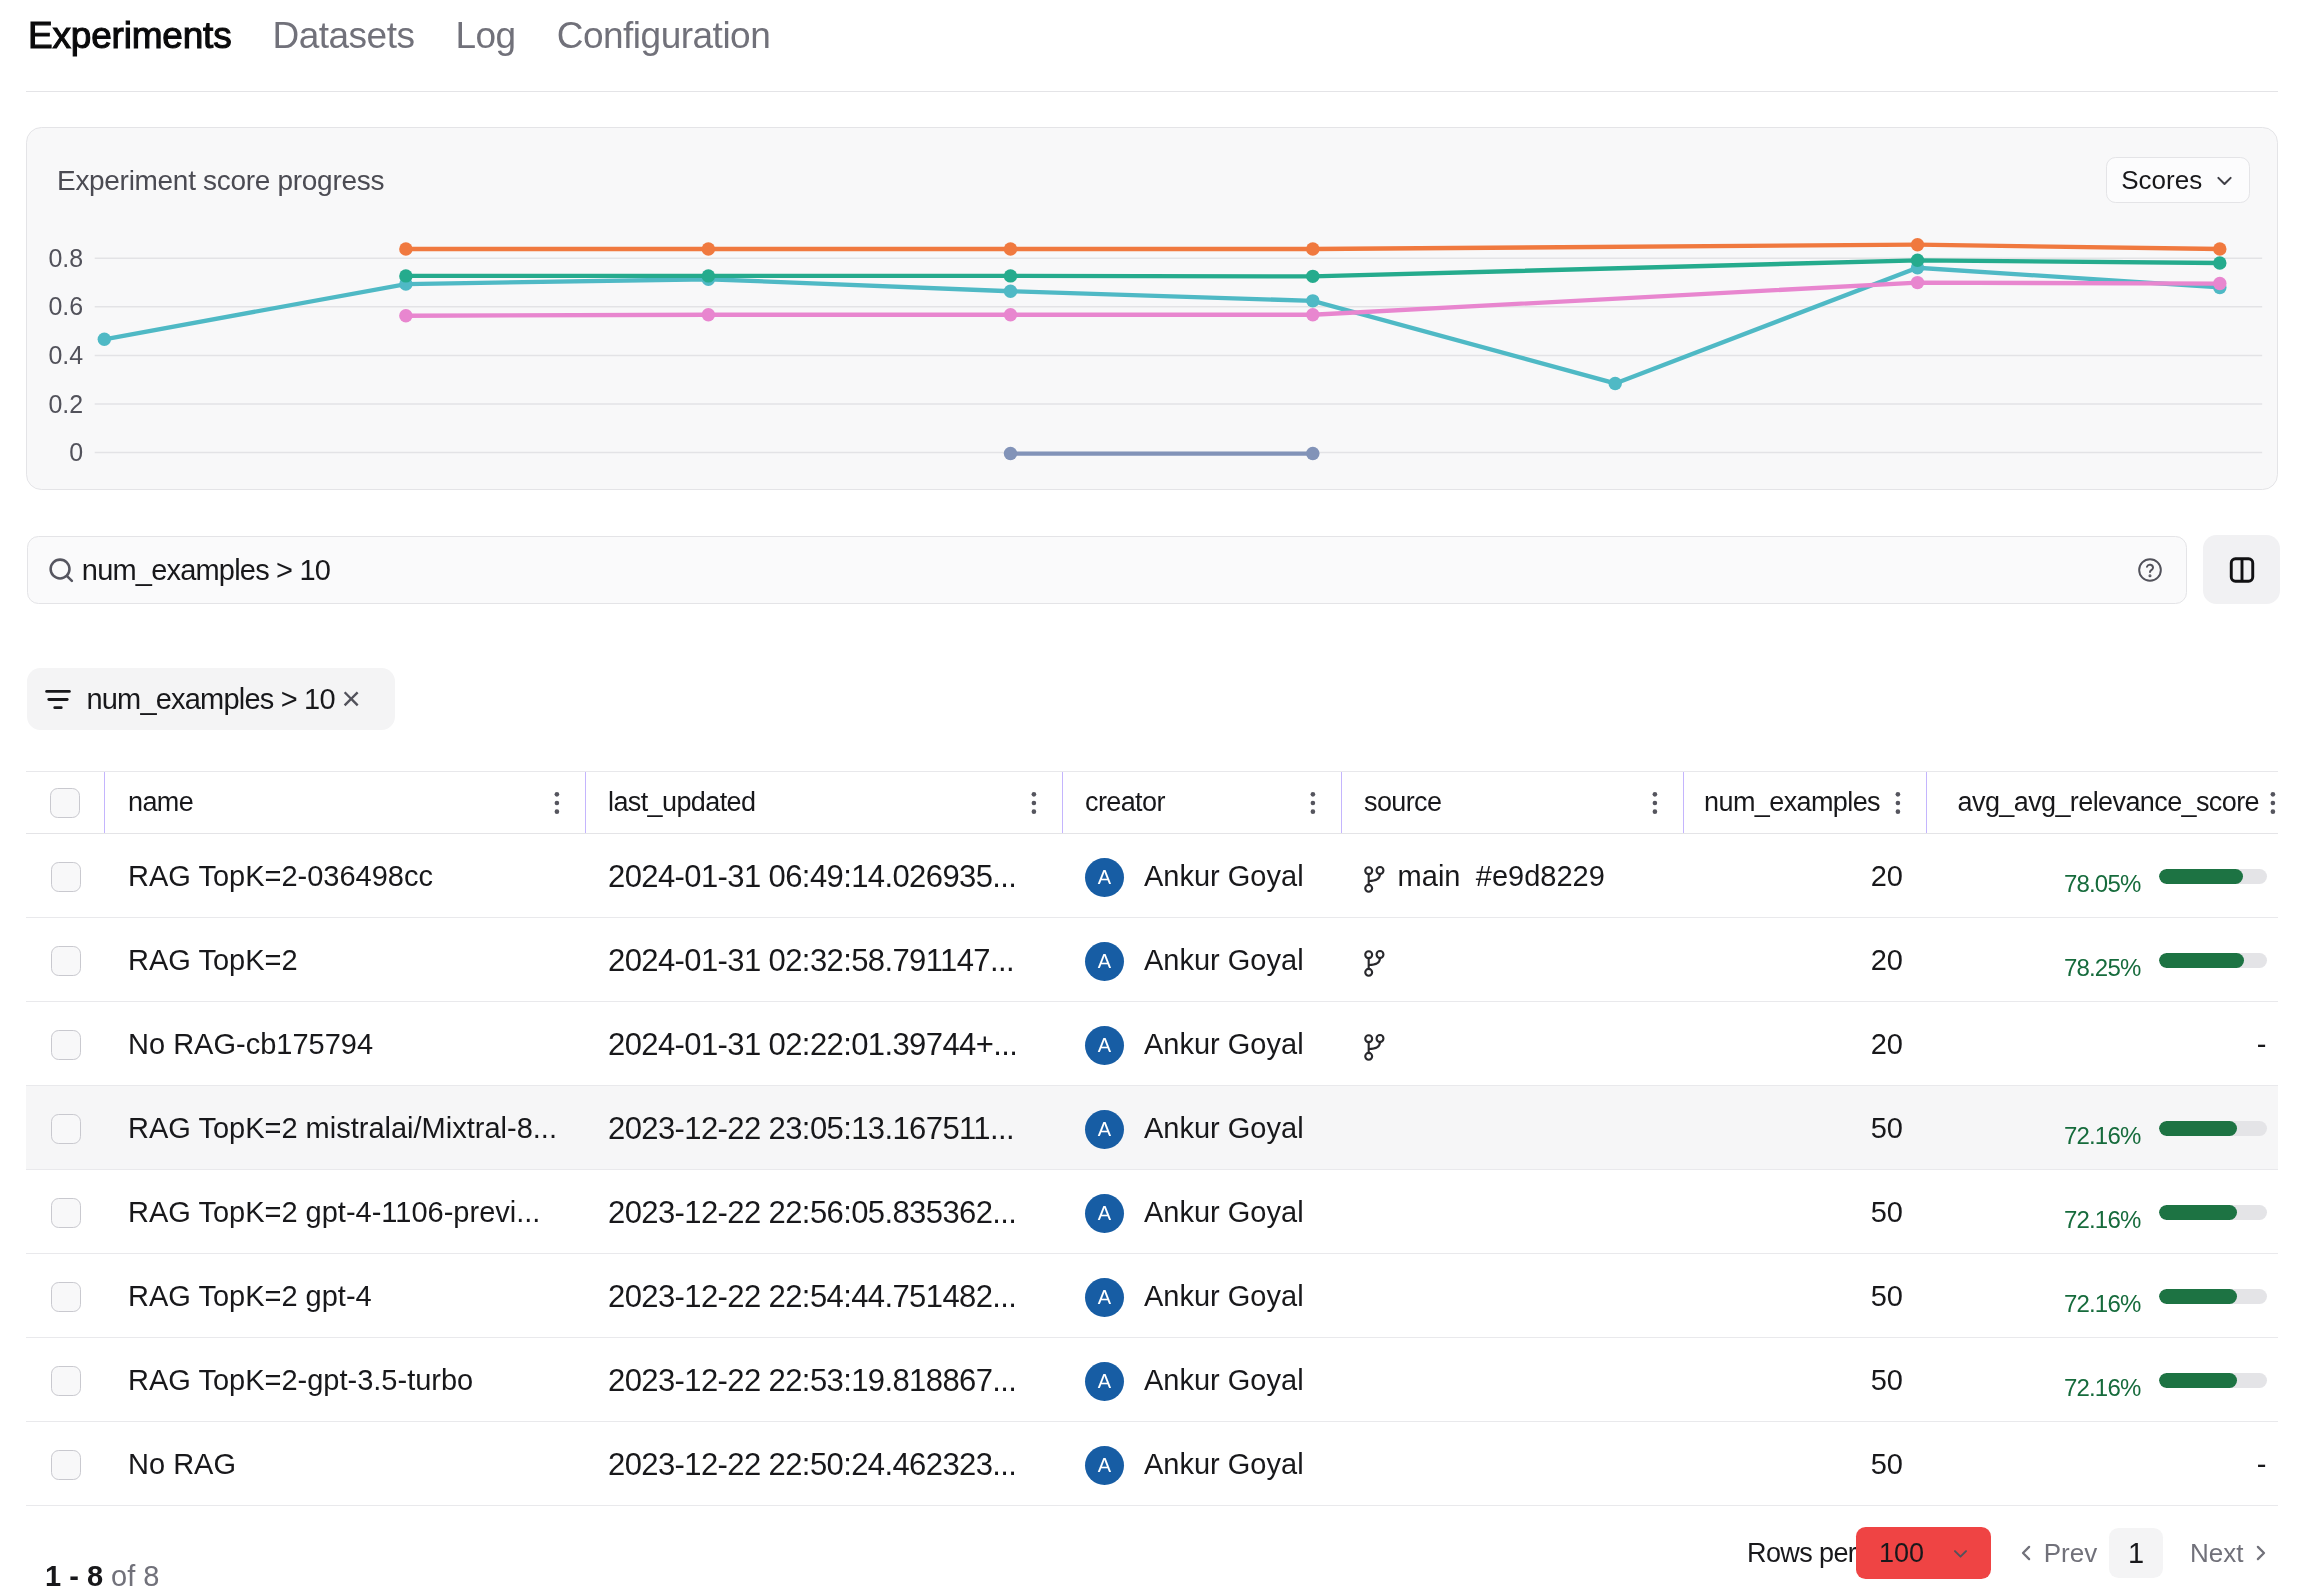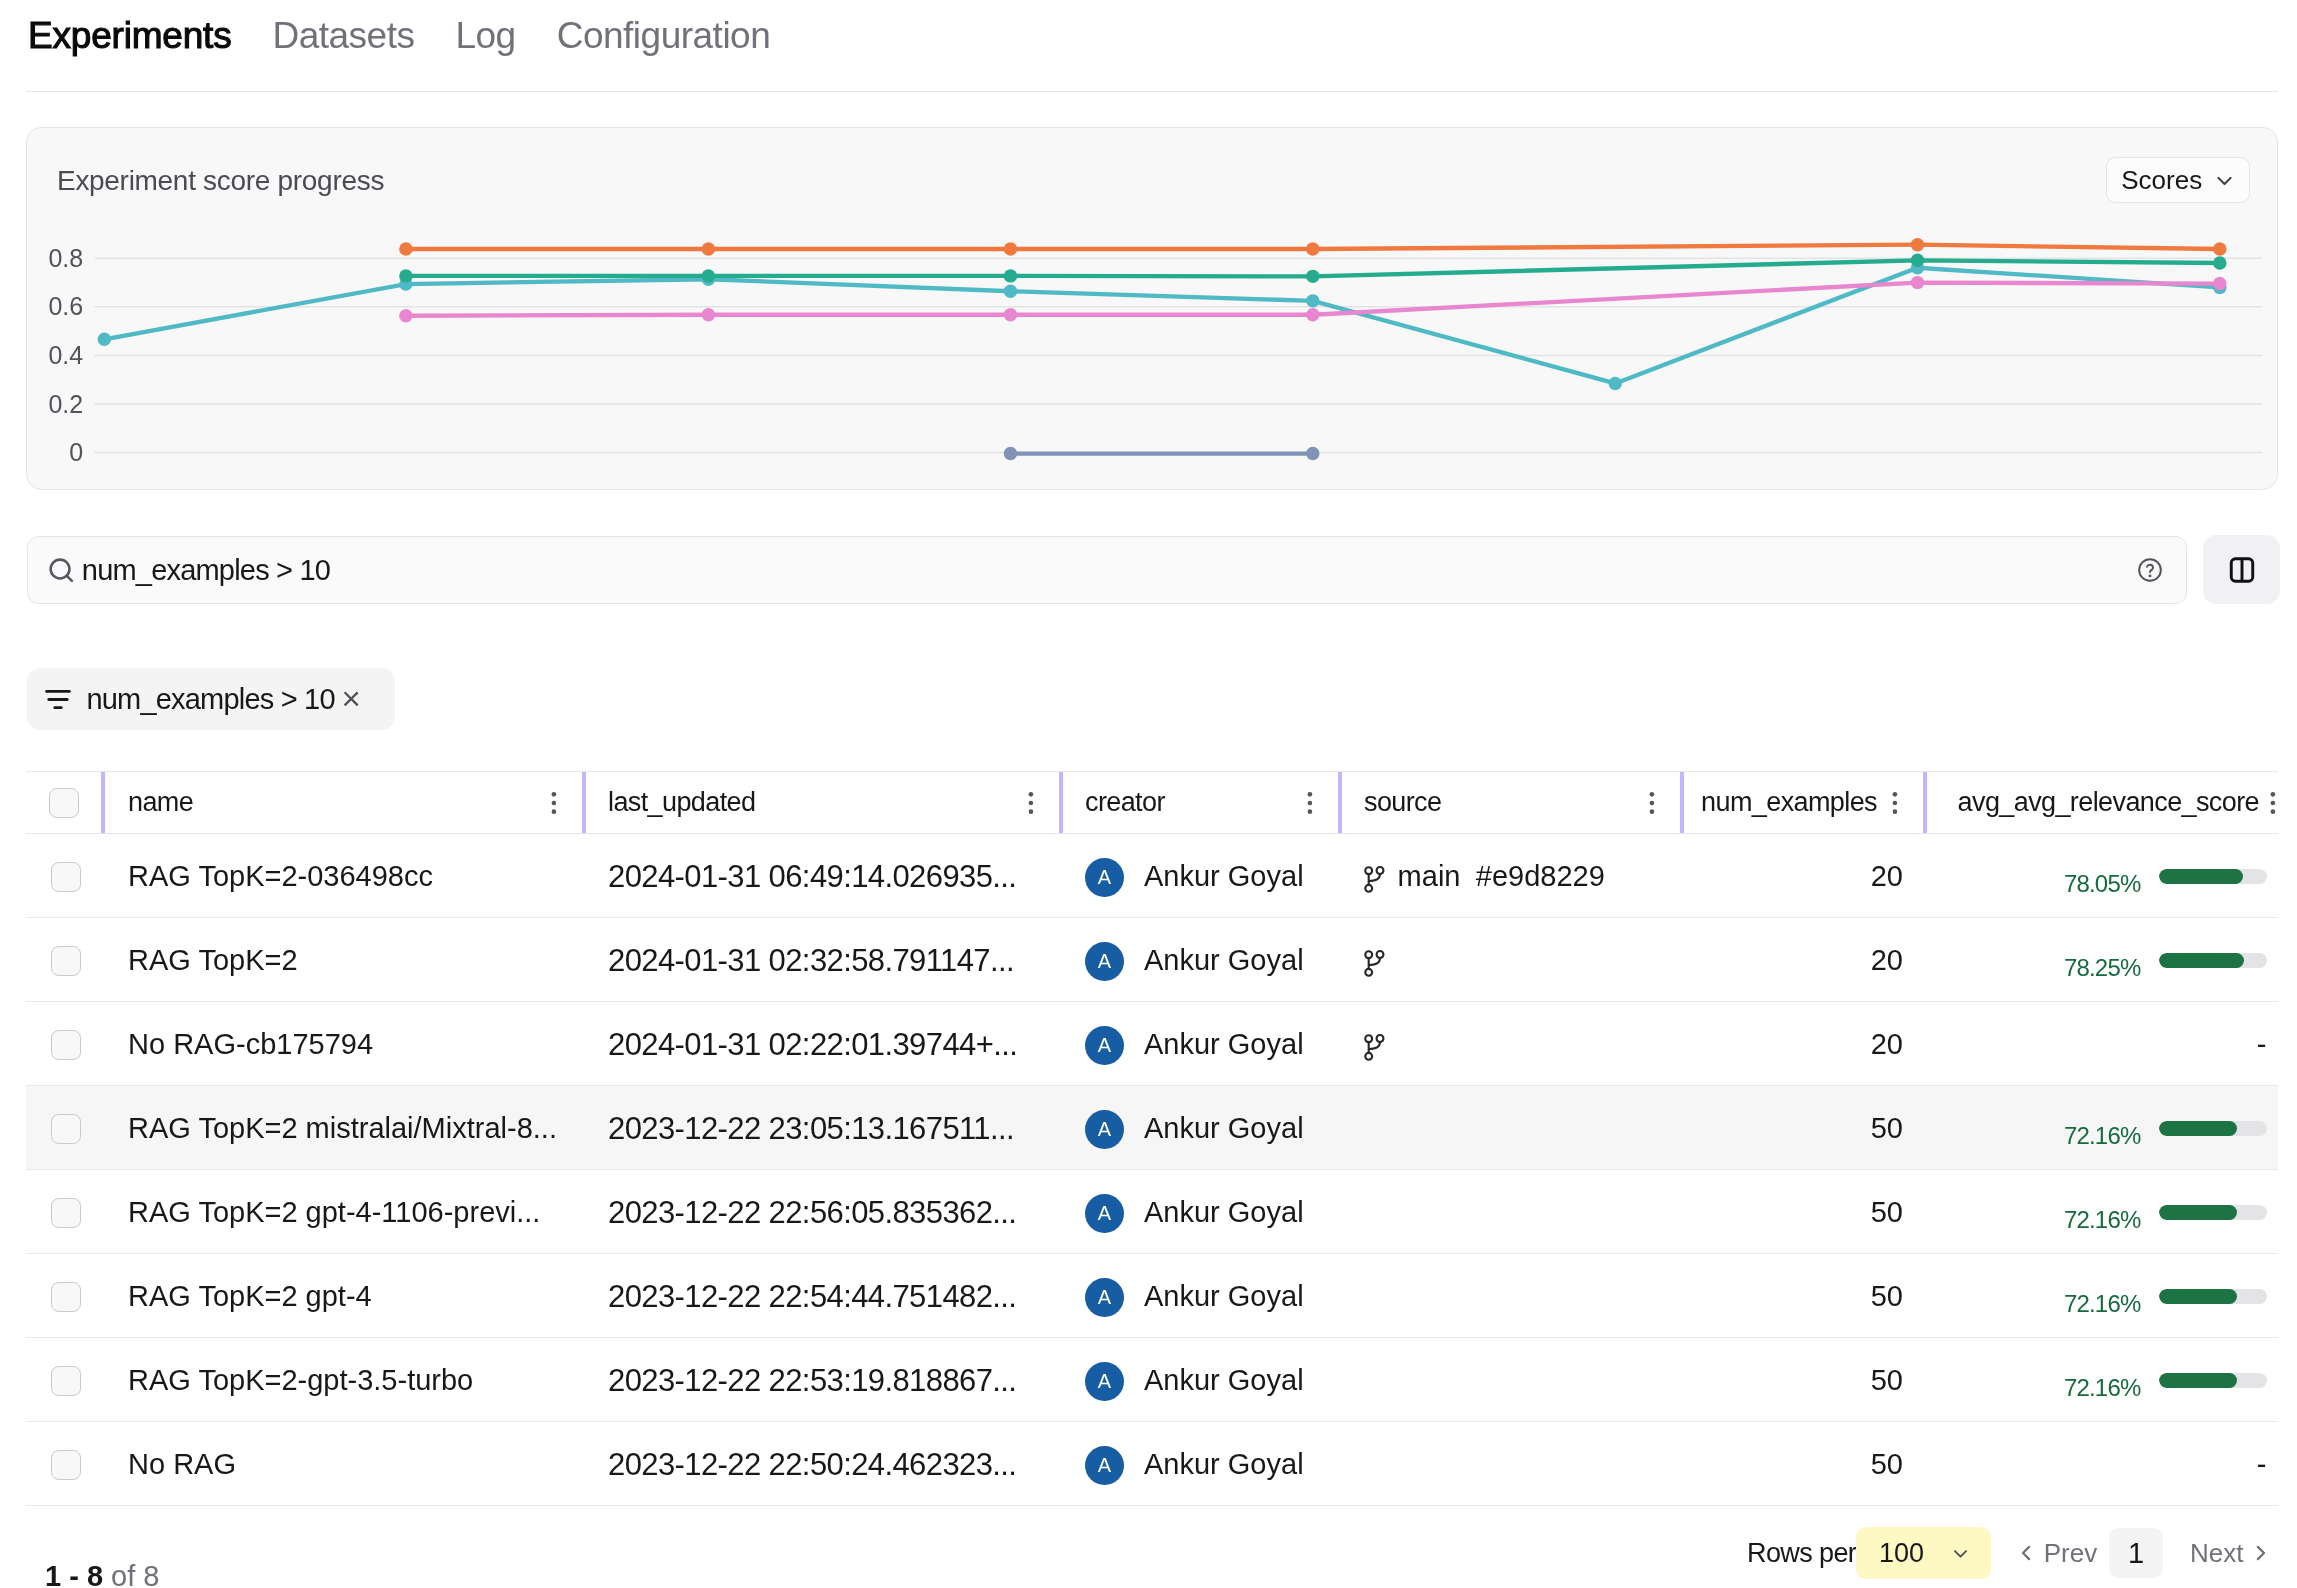--- a/index.html
+++ b/index.html
@@ -22,21 +22,21 @@
   .sidebtn { position:absolute; left:2203px; top:535px; width:77px; height:69px; background:#f1f1f3; border-radius:13.4px; display:flex; align-items:center; justify-content:center; }
 
   
   .chip { position:absolute; left:27px; top:668px; width:368px; height:62px; background:#f4f4f5; border-radius:13.4px; display:flex; align-items:center; }
   .chip .txt { font-size:29px; letter-spacing:-0.8px; color:#18181b; margin-left:15.4px; }
   .chip .x { font-size:33px; color:#52525b; margin-left:6.7px; }
 
   
   .table { position:absolute; left:26px; top:771px; width:2252px; }
   .thead { display:flex; height:63px; border-top:1px solid #e8e8eb; border-bottom:1px solid #e4e4e7; font-size:27px; letter-spacing:-0.6px; color:#18181b; }
-  .thead > div { display:flex; align-items:center; border-right:4px solid #c4b5fd; position:relative; }
+  .thead > div { display:flex; align-items:center; border-right:1px solid #c4b5fd; position:relative; }
   .thead > div:last-child { border-right:none; }
   .trow { display:flex; height:84px; border-bottom:1px solid #e9e9ec; font-size:29px; color:#18181b; align-items:center; }
   .trow.hl { background:#f6f6f7; }
   .trow > div { display:flex; align-items:center; height:100%; position:relative; top:1px; }
   .c1 { width:79px; justify-content:center; }
   .c2 { width:481px; padding-left:23px; }
   .c3 { width:477px; padding-left:22px; }
   .trow .c3 { font-size:31px; letter-spacing:-0.6px; }
   .c4 { width:279px; padding-left:22px; }
   .c5 { width:342px; padding-left:22px; }
@@ -48,21 +48,21 @@
   .avatar { position:relative; top:1px; width:39px; height:39px; border-radius:50%; background:#175da4; color:#fff; display:flex; align-items:center; justify-content:center; font-size:20px; margin-right:20px; flex:none; }
   .pct { color:#166b3c; margin-right:18px; font-size:24px; letter-spacing:-0.8px;margin-top:14px; }
   .bar { width:108px; height:15.4px; border-radius:7.7px; background:#e4e4e7; overflow:hidden; flex:none; }
   .bar > div { height:15.4px; background:#1d7343; border-radius:7.7px; }
   .dash { color:#18181b; }
 
   
   .foot { position:absolute; left:26px; right:19px; top:1529px; height:48px; font-size:29px; color:#18181b; }
   .foot .left { position:absolute; left:19px; top:50%; transform:translateY(-50%);margin-top:23px; }
   .rpp { position:absolute; left:1721px; top:50%; transform:translateY(-50%); font-size:27px; letter-spacing:-0.6px; }
-  .dd100 { position:absolute; left:1830px; top:50%; transform:translateY(-50%); width:135px; height:52px; background:#fef9c3; border-radius:9.6px; display:flex; align-items:center; font-size:27px; }
+  .dd100 { position:absolute; left:1830px; top:50%; transform:translateY(-50%); width:135px; height:52px; background:#ef4444; border-radius:9.6px; display:flex; align-items:center; font-size:27px; }
   .prev { position:absolute; left:1990px; top:50%; transform:translateY(-50%); color:#71717a; display:flex; align-items:center; gap:6.7px; font-size:26px;}
   .pg1 { position:absolute; left:2083px; top:50%; transform:translateY(-50%); width:54px; height:50px; background:#f4f4f5; border-radius:9.6px; display:flex; align-items:center; justify-content:center; }
   .next { position:absolute; left:2164px; top:50%; transform:translateY(-50%); color:#71717a; display:flex; align-items:center; gap:6.7px; font-size:26px;}
   .gray { color:#71717a; font-weight:400; }
 </style>
 </head>
 <body>
   <div class="nav">
     <div class="active">Experiments</div>
     <div>Datasets</div>

